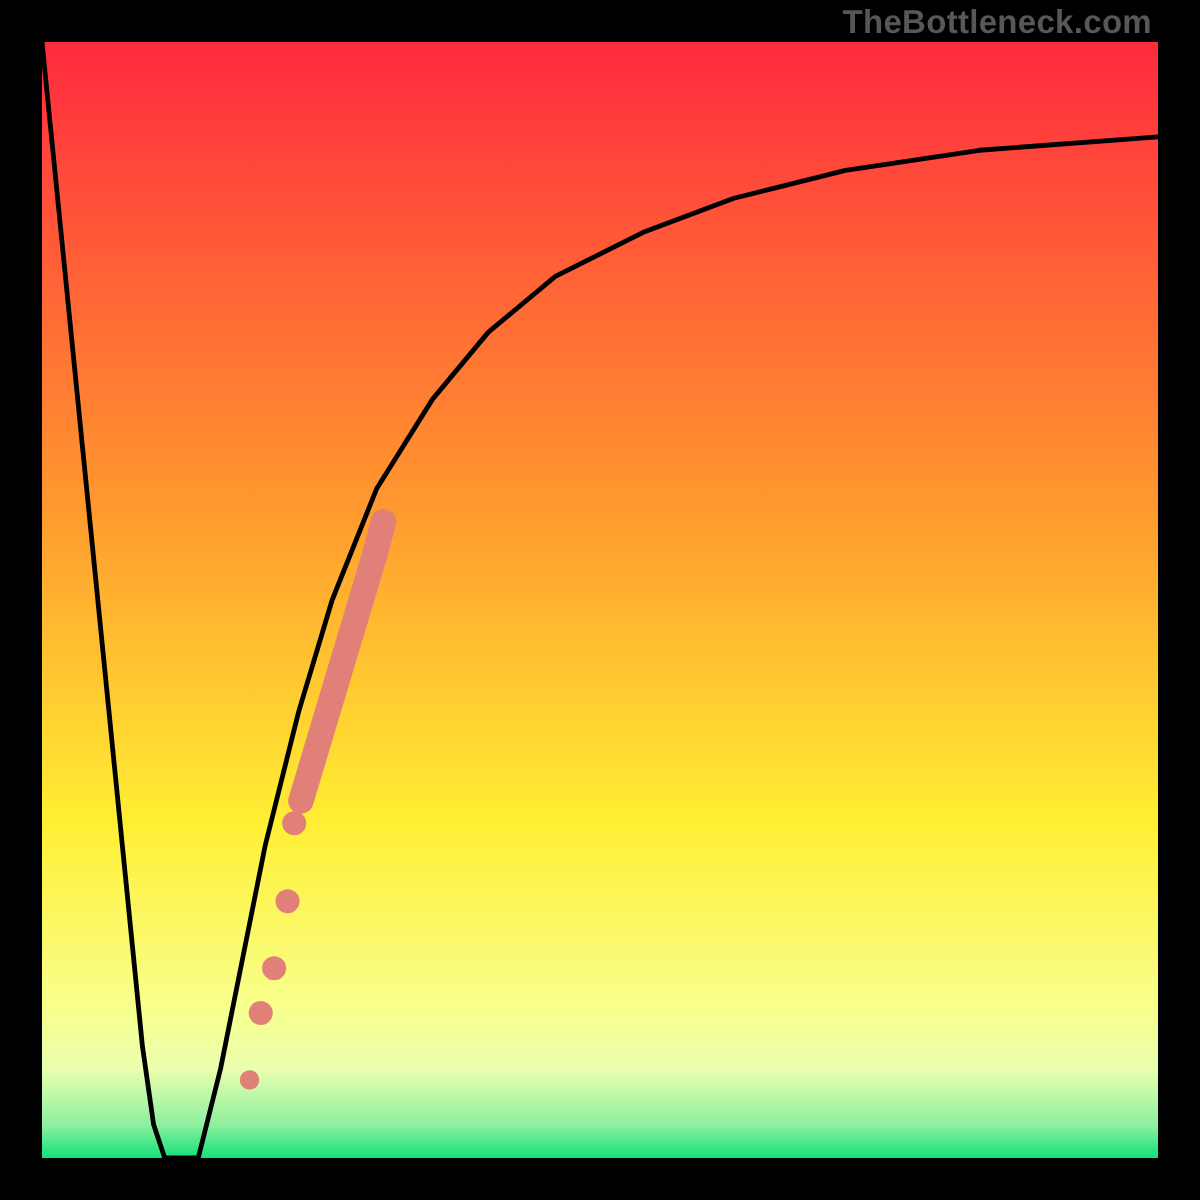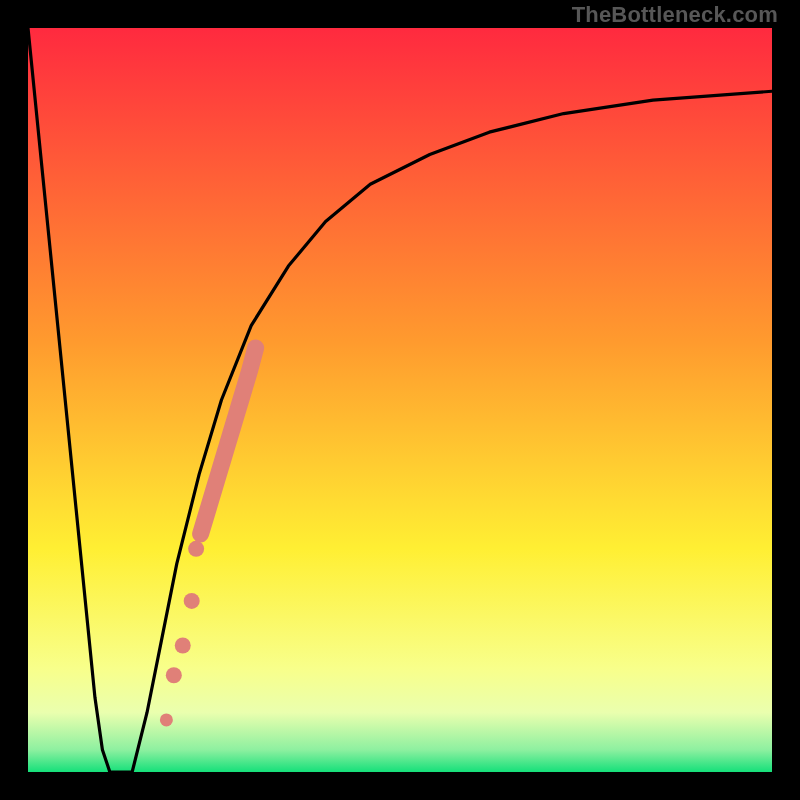--- a/index.html
+++ b/index.html
@@ -21,21 +21,21 @@
     position: absolute;
     left: 28px;
     top: 28px;
     width: 744px;
     height: 744px;
     overflow: hidden;
   }
   .watermark {
     position: absolute;
     top: 2px;
-    right: 22px;
+    right: 32px;
     color: #575757;
     font-size: 22px;
     font-weight: 600;
     letter-spacing: 0.2px;
     user-select: none;
   }
   svg {
     display: block;
   }
 </style>

